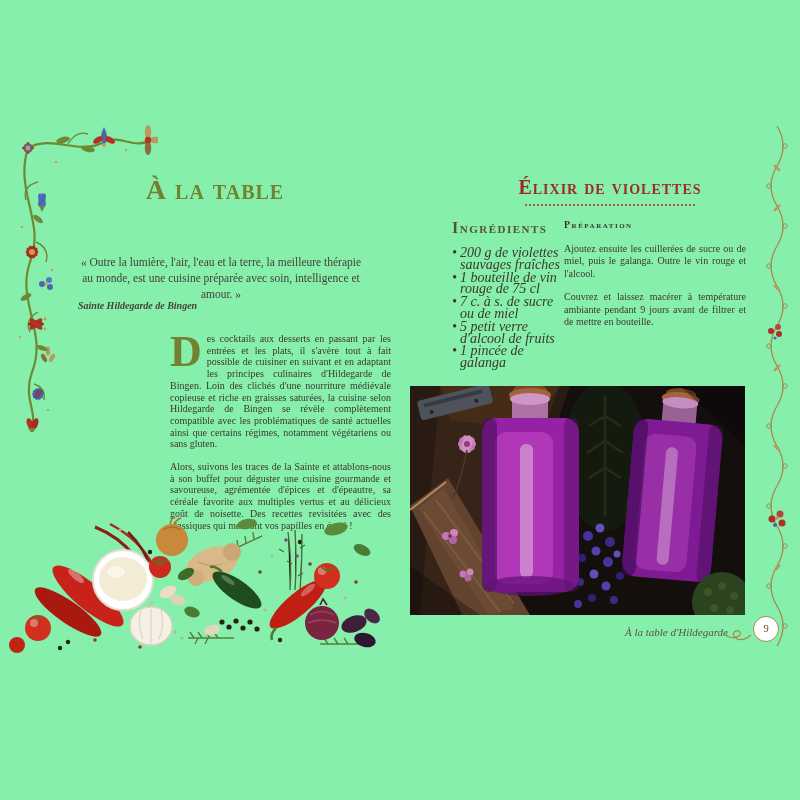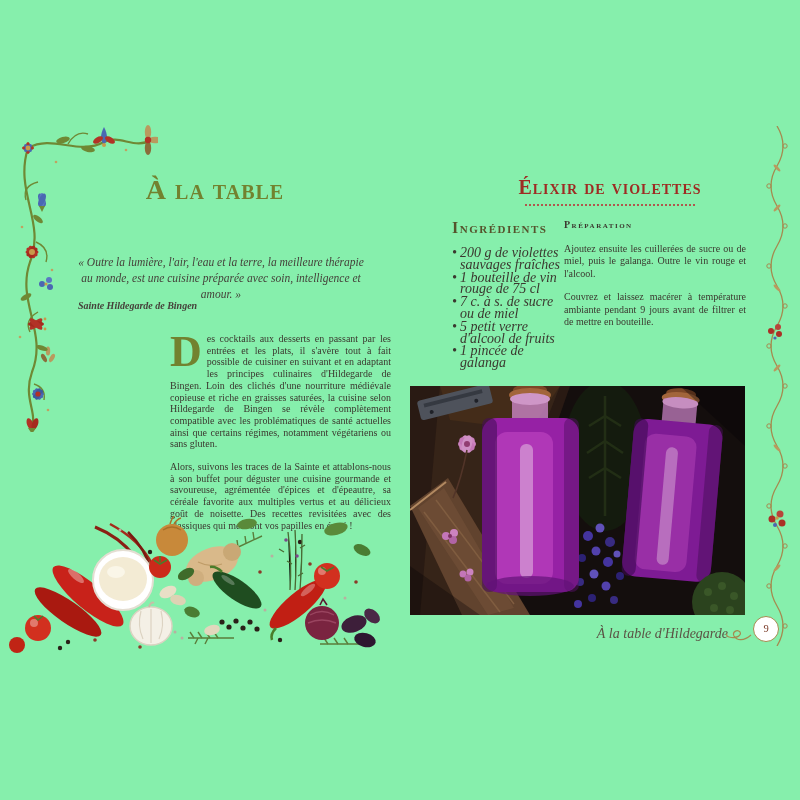--- a/index.html
+++ b/index.html
@@ -4,21 +4,21 @@
 <style>
   html,body{margin:0;padding:0;background:#fff;}
   #page{position:relative;width:800px;height:800px;background:#86efac;overflow:hidden;
         font-family:"Liberation Serif", serif;color:#3b382f;}
   .abs{position:absolute;}
 
   
   .chapter-title{left:65px;top:174px;width:300px;text-align:center;
     font-variant:small-caps;font-weight:bold;color:#72822f;
     font-size:28px;line-height:31px;letter-spacing:1px;}
-  .quote{left:78px;top:254px;width:286px;text-align:center;font-style:italic;
+  .quote{left:78px;top:254px;width:286px;text-align:center;
     font-size:11.5px;line-height:16px;color:#45413a;}
   .quote-attr{left:78px;top:300px;width:286px;text-align:left;
     font-style:italic;font-weight:bold;font-size:10px;color:#45413a;}
   .bodycopy{left:170px;top:333px;width:221px;font-size:10px;line-height:11.7px;
     text-align:justify;color:#3b382f;}
   .bodycopy p{margin:0 0 11px 0;}
   .dropcap{float:left;font-size:44px;line-height:34px;padding:2px 5px 0 0;
     color:#72822f;font-weight:bold;}
 
   
@@ -33,21 +33,21 @@
   .ingredients-list{margin:0;padding:0;list-style:none;font-style:italic;
     font-size:14px;line-height:11.8px;color:#3b382f;}
   .ingredients-list li{padding-left:8px;position:relative;margin-bottom:1px;}
   .ingredients-list li::before{content:"•";position:absolute;left:0;top:0;}
   .prep-col{left:564px;top:219px;width:182px;}
   .prep-col p{margin:0 0 11px 0;font-size:10px;line-height:12.5px;
     text-align:justify;color:#3b382f;}
 
   
   .running-title{left:590px;top:626px;width:138px;text-align:right;
-    font-style:italic;font-size:14px;color:#5a5244;}
+    font-style:italic;font-size:11px;color:#5a5244;}
   .page-badge{left:753px;top:616px;width:24px;height:24px;border:1.5px solid #a58a4f;
     border-radius:50%;text-align:center;line-height:24px;font-size:10.5px;
     color:#7a3a28;background:#fff;}
   .flourish{left:724px;top:627px;}
 
   svg{display:block;}
 </style>
 </head>
 <body>
 

